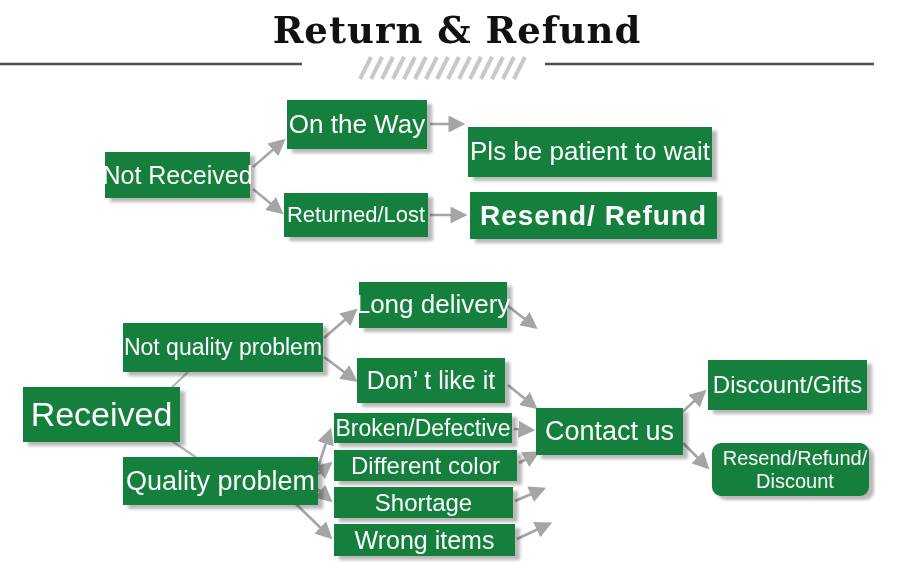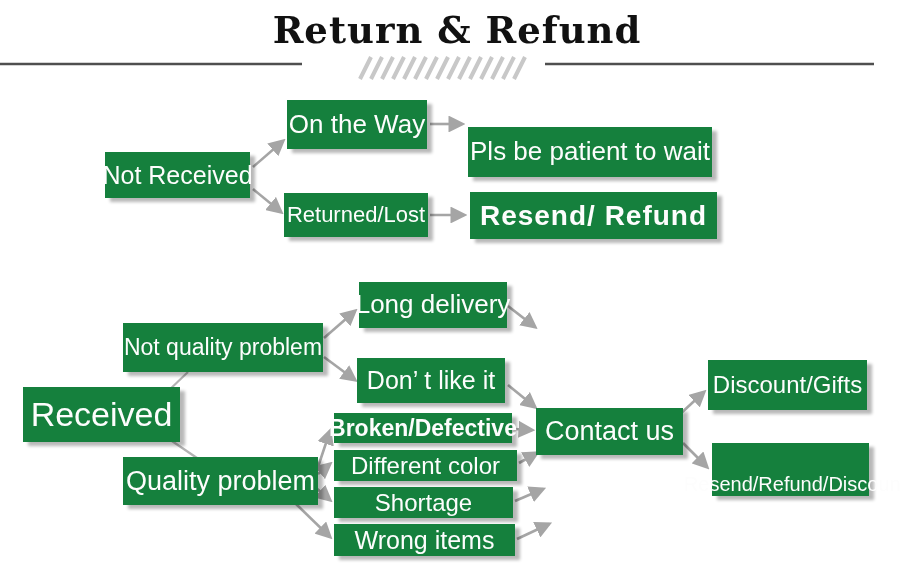--- a/index.html
+++ b/index.html
@@ -22,30 +22,30 @@
   .b-not-received   {left:105px;top:152px;width:145px;height:46px;font-size:25px;}
   .b-on-the-way     {left:287px;top:100px;width:140px;height:49px;font-size:26px;}
   .b-pls-wait       {left:468px;top:99px; width:244px;height:50px;font-size:26px;margin-top:28px;}
   .b-returned-lost  {left:284px;top:193px;width:144px;height:44px;font-size:22px;text-align:center;}
   .b-resend-refund  {left:470px;top:192px;width:247px;height:47px;font-size:28px;font-weight:700;letter-spacing:1px;}
   .b-received       {left:23px; top:387px;width:157px;height:55px;font-size:34px;}
   .b-not-quality    {left:123px;top:323px;width:200px;height:49px;font-size:23px;}
   .b-long-delivery  {left:359px;top:282px;width:148px;height:46px;font-size:26px;}
   .b-dont-like      {left:357px;top:358px;width:148px;height:45px;font-size:25px;}
   .b-quality        {left:123px;top:457px;width:195px;height:48px;font-size:27px;}
-  .b-broken         {left:334px;top:413px;width:178px;height:30px;font-size:23px;font-weight:bold;}
+  .b-broken         {left:334px;top:413px;width:178px;height:30px;font-size:23px;}
   .b-diff-color     {left:334px;top:450px;width:183px;height:31px;font-size:24px;}
   .b-shortage       {left:334px;top:487px;width:179px;height:31px;font-size:24px;}
   .b-wrong          {left:334px;top:524px;width:181px;height:32px;font-size:25px;}
   .b-contact        {left:536px;top:408px;width:147px;height:47px;font-size:27px;}
   .b-discount-gifts {left:708px;top:360px;width:159px;height:50px;font-size:24px;}
   .b-rrd{
     left:712px;top:443px;width:157px;height:53px;font-size:20px;
-    align-items:flex-end;justify-content:center;
-    padding-left:9px;box-sizing:border-box;line-height:1.15;
+    flex-direction:column;align-items:center;justify-content:center;
+    padding-left:9px;box-sizing:border-box;line-height:1.15;border-radius:9px;
   }
 </style>
 </head>
 <body>
 
 <div class="canvas">
 
   <div class="title">Return &amp; Refund</div>
 
   <svg class="layer" width="900" height="578" viewBox="0 0 900 578">

